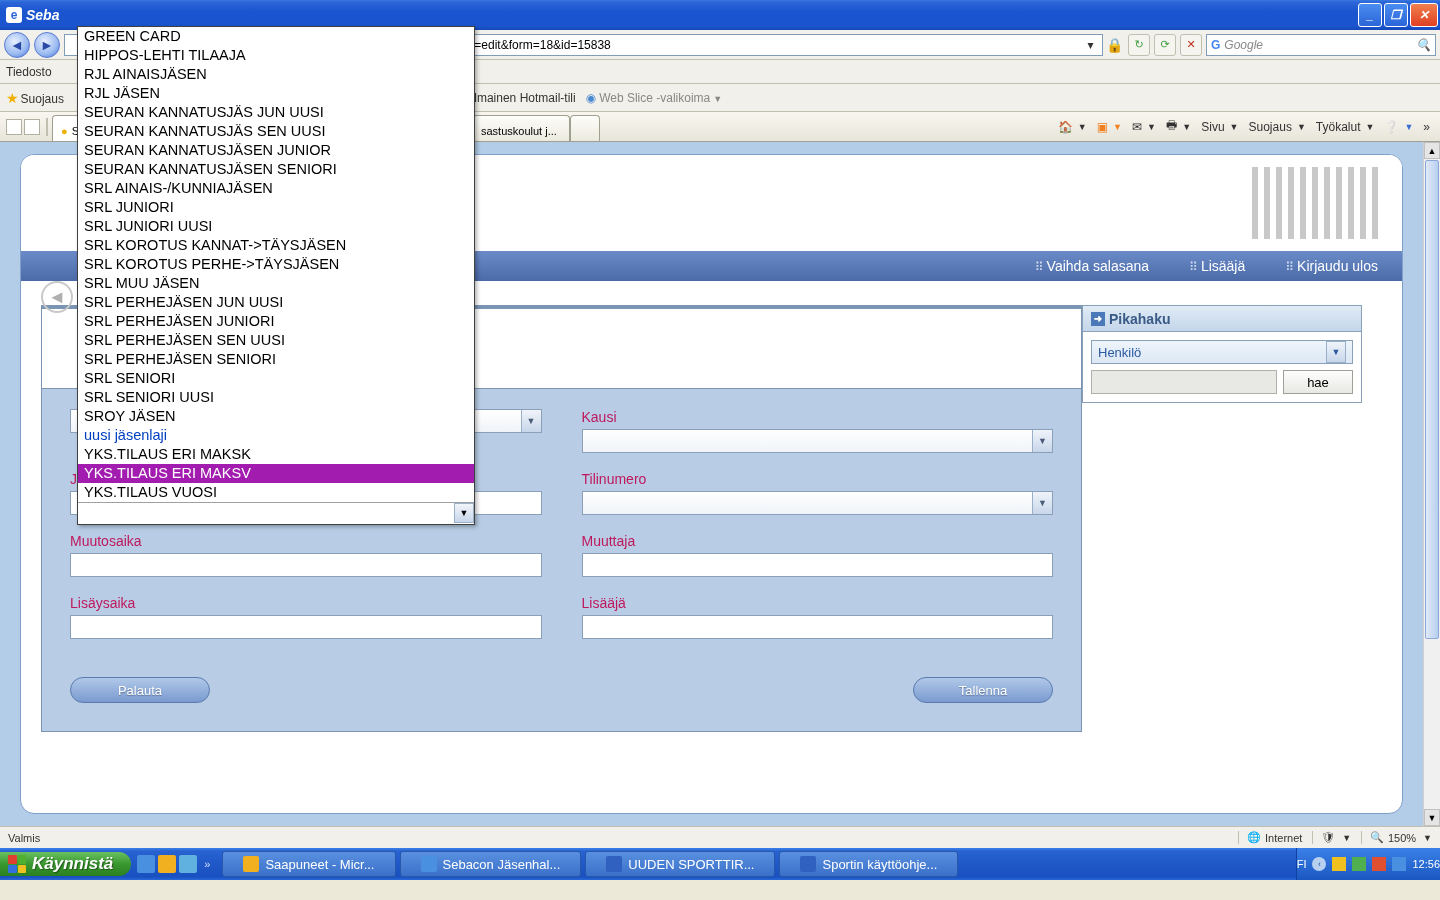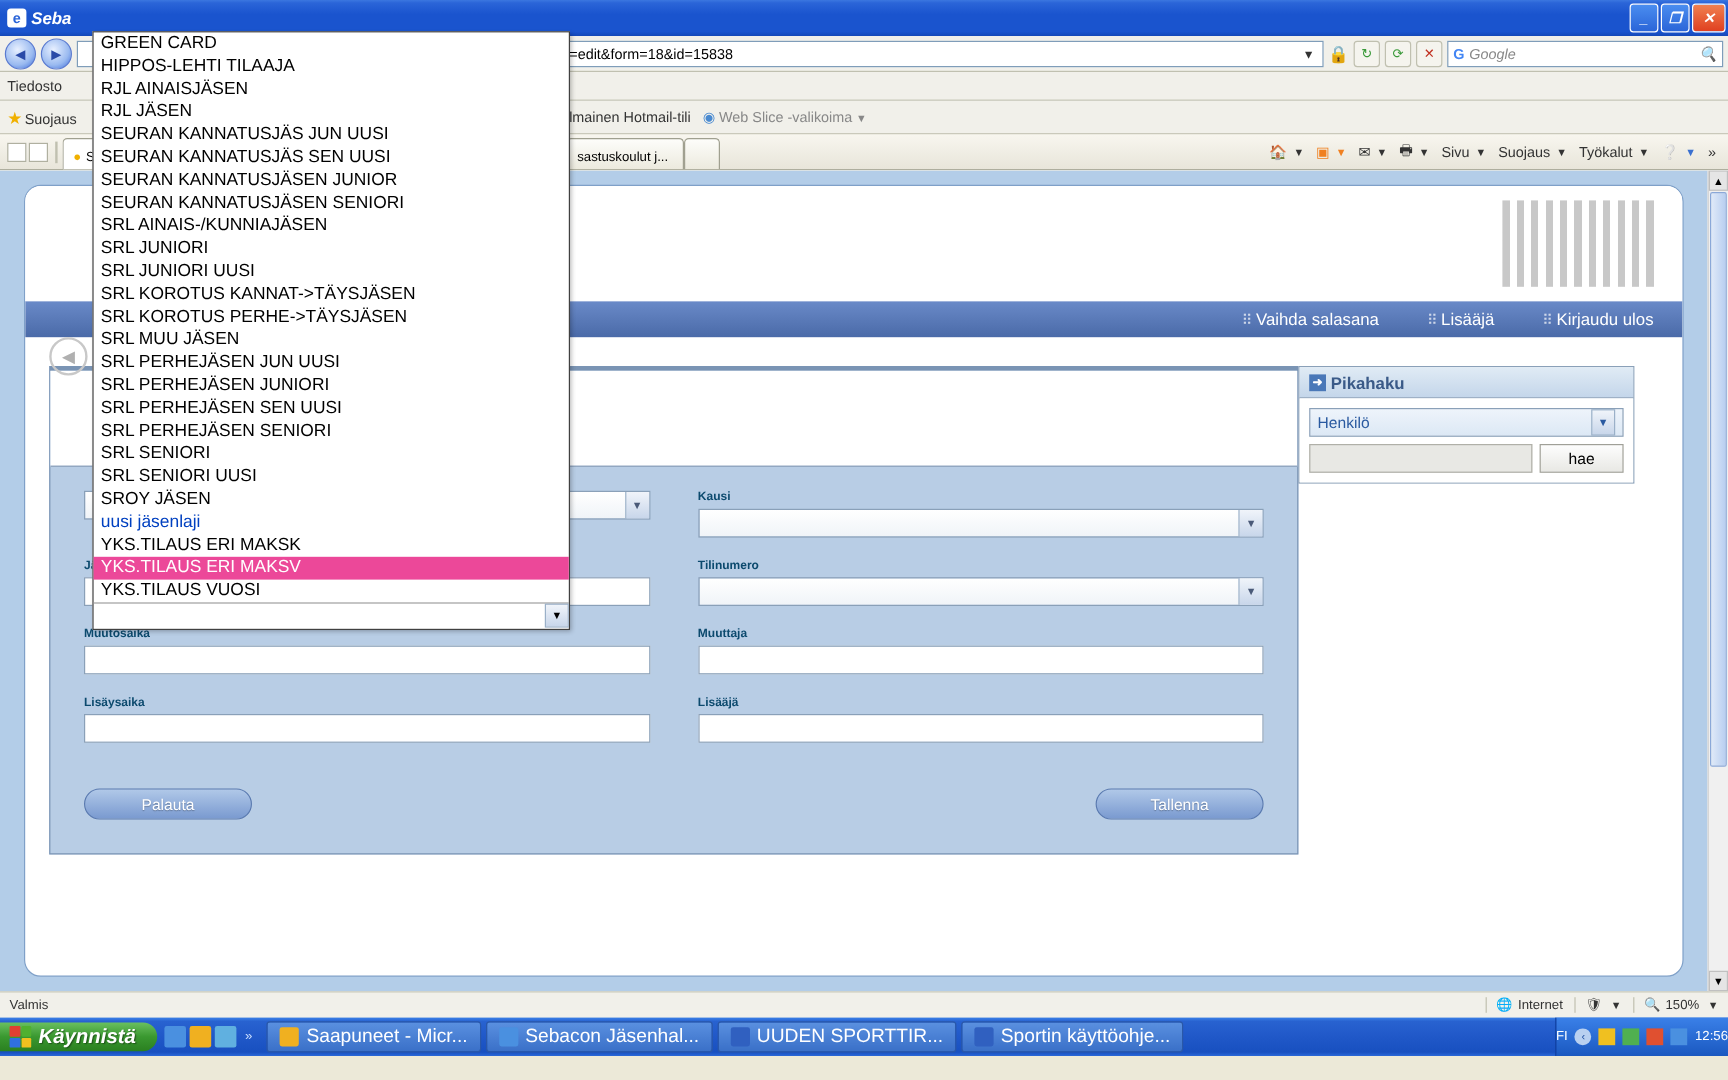--- a/index.html
+++ b/index.html
@@ -55,59 +55,59 @@
 .page-head .stripes { position:absolute; right:20px; top:12px; width:130px; height:72px; background:repeating-linear-gradient(90deg,#c8c8c8 0 6px,#fff 6px 12px);}
 .navy { height:30px; background:linear-gradient(#6a8ac8,#4a6aa8); display:flex; align-items:center; justify-content:flex-end; padding:0 24px; gap:40px; color:#fff; font-size:14px;}
 .navy .dots{ letter-spacing:-1px; opacity:.7; margin-right:4px; font-size:12px;}
 
 .content { position:absolute; top:150px; left:20px; right:320px; bottom:20px;}
 .back-round { position:absolute; left:0; top:-24px; width:32px; height:32px; border-radius:50%; border:2px solid #c8c8c8; display:flex; align-items:center; justify-content:center; color:#b0b0b0; font-size:18px;}
 
 .section { background:#b8cde5; border:1px solid #7a94b4; border-top:4px solid #7a94b4; }
 .section-top { height:80px; background:#fff; border-bottom:1px solid #7a94b4;}
 .form-area { padding:20px 28px 28px 28px; display:grid; grid-template-columns: 1fr 1fr; column-gap:40px; row-gap:18px;}
-.field label { display:block; font-size:10px; font-weight:bold; color:#0c4a6e; margin-bottom:4px;}
+.field label { display:block; font-size:14px; font-weight:normal; color:#be185d; margin-bottom:4px;}
 .field .inp { height:24px; background:#fff; border:1px solid #8aa0b8; width:100%;}
 .field .sel { height:24px; background:linear-gradient(#fff,#f0f4f8); border:1px solid #8aa0b8; width:100%; display:flex; align-items:center; justify-content:flex-end;}
 .field .sel .dd-btn { width:20px; height:22px; background:linear-gradient(#f0f4fa,#c8d6ea); border-left:1px solid #9ab0c8; display:flex; align-items:center; justify-content:center; font-size:9px; color:#4a5a78;}
 .btnrow { grid-column:1/3; display:flex; justify-content:space-between; gap:20px; margin-top:20px;}
 .pillbtn { width:140px; height:26px; border-radius:13px; background:linear-gradient(#b0c8e8,#7a9ad0); border:1px solid #5a7ab0; color:#fff; font-size:13px; display:flex; align-items:center; justify-content:center; text-shadow:0 1px 1px rgba(0,0,0,.3);}
 
 
 .sidebox { position:absolute; top:150px; right:40px; width:280px; border:1px solid #8aa0b8;}
 .sidebox-hd { height:26px; background:linear-gradient(#e0ebf5,#c4d6ea); border-bottom:1px solid #8aa0b8; display:flex; align-items:center; padding:0 8px; font-weight:bold; color:#3a5a88; font-size:14px;}
 .sidebox-hd .arrow-ic { width:14px; height:14px; background:#4a78b8; color:#fff; font-size:10px; display:flex; align-items:center; justify-content:center; margin-right:4px;}
 .sidebox-body { padding:8px; background:#fff;}
 .sidebox-body .sel { height:24px; border:1px solid #8aa0b8; background:linear-gradient(#eef4fb,#dce8f5); display:flex; align-items:center; padding:0 6px; color:#2a5aa0; font-size:13px;}
 .sidebox-body .sel .dd-btn{ margin-left:auto; width:20px; height:22px; background:linear-gradient(#f0f4fa,#c8d6ea); border:1px solid #9ab0c8; display:flex;align-items:center;justify-content:center;font-size:9px;}
 .sidebox-body .search-row{ display:flex; margin-top:6px;}
 .sidebox-body .search-row .inp{ flex:1; height:24px; background:#e8e8e4; border:1px solid #b0b0a8;}
 .sidebox-body .search-row .go{ width:70px; height:24px; margin-left:6px; background:linear-gradient(#fdfdfd,#e8e8e4); border:1px solid #a0a098; display:flex; align-items:center; justify-content:center; font-size:13px;}
 
 
 .dropdown { position:absolute; left:77px; top:26px; width:398px; background:#fff; border:1px solid #404040; z-index:100; box-shadow:2px 2px 4px rgba(0,0,0,.3);}
 .dropdown .opt { padding:1px 6px; font-size:14.5px; color:#000; white-space:nowrap; line-height:17px;}
-.dropdown .opt.hl { background:#ec4899; color:#fff;}
+.dropdown .opt.hl { background:#a21caf; color:#fff;}
 .dropdown .opt.new { color:#0040c0;}
 .dropdown .dropfoot{ height:22px; border-top:1px solid #a0a0a0; display:flex; justify-content:flex-end;}
 .dropdown .dropfoot .dd-btn{ width:20px; height:20px; background:linear-gradient(#f0f4fa,#c8d6ea); border:1px solid #9ab0c8; display:flex;align-items:center;justify-content:center;font-size:9px;}
 
 
 .statusbar { height:22px; background:#f1f0ea; border-top:1px solid #c0c0b0; display:flex; align-items:center; padding:0 8px; font-size:11px; color:#333;}
 .statusbar .right { margin-left:auto; display:flex; align-items:center; gap:10px;}
 .statusbar .zone{ display:flex; align-items:center; gap:4px; border-left:1px solid #c0c0b0; padding-left:8px; height:100%;}
 
 
 .taskbar { height:32px; background:linear-gradient(to bottom,#3a80e8 0%,#2862d0 10%,#2058c8 50%,#1850c0 90%,#2a68d8 100%); display:flex; align-items:center;}
 .startbtn { height:24px; padding:0 18px 0 8px; background:linear-gradient(to bottom,#6ac060 0%,#3a9830 50%,#2a8020 100%); border-radius:0 12px 12px 0; display:flex; align-items:center; gap:6px; color:#fff; font-weight:bold; font-style:italic; font-size:17px; text-shadow:1px 1px 1px rgba(0,0,0,.4);}
 .start-logo{ width:18px; height:18px; display:grid; grid-template-columns:1fr 1fr; grid-template-rows:1fr 1fr; gap:1px;}
 .start-logo div{border-radius:1px;} .start-logo div:nth-child(1){background:#e04030;}.start-logo div:nth-child(2){background:#50b030;}.start-logo div:nth-child(3){background:#3070e0;}.start-logo div:nth-child(4){background:#f0c020;}
 .ql { display:flex; gap:3px; padding:0 6px; align-items:center;}
 .ql div{ width:18px; height:18px; border-radius:2px;}
-.taskbtn { height:26px; margin:0 2px; padding:0 10px; min-width:160px; background:linear-gradient(#5a90e0,#3a70c8); border:1px solid #2a58a8; border-radius:3px; display:flex; align-items:center; gap:6px; color:#fff; font-size:16px; overflow:hidden;}
+.taskbtn { height:26px; margin:0 2px; padding:0 20px; min-width:160px; background:linear-gradient(#5a90e0,#3a70c8); border:1px solid #2a58a8; border-radius:3px; display:flex; align-items:center; gap:6px; color:#fff; font-size:13px; overflow:hidden;}
 .taskbtn .ic{ width:16px; height:16px; background:#fff; border-radius:2px;}
 .tray { margin-left:auto; height:32px; background:linear-gradient(#3a80e8,#1a58c0); border-left:1px solid #1040a0; display:flex; align-items:center; padding:0 0; gap:6px; color:#fff; font-size:11px;}
 .tray .ic{ width:14px; height:14px;}
 </style>
 </head>
 <body>
 
 <div class="titlebar">
   <span class="ie-icon">e</span>
   <span>Seba</span>

